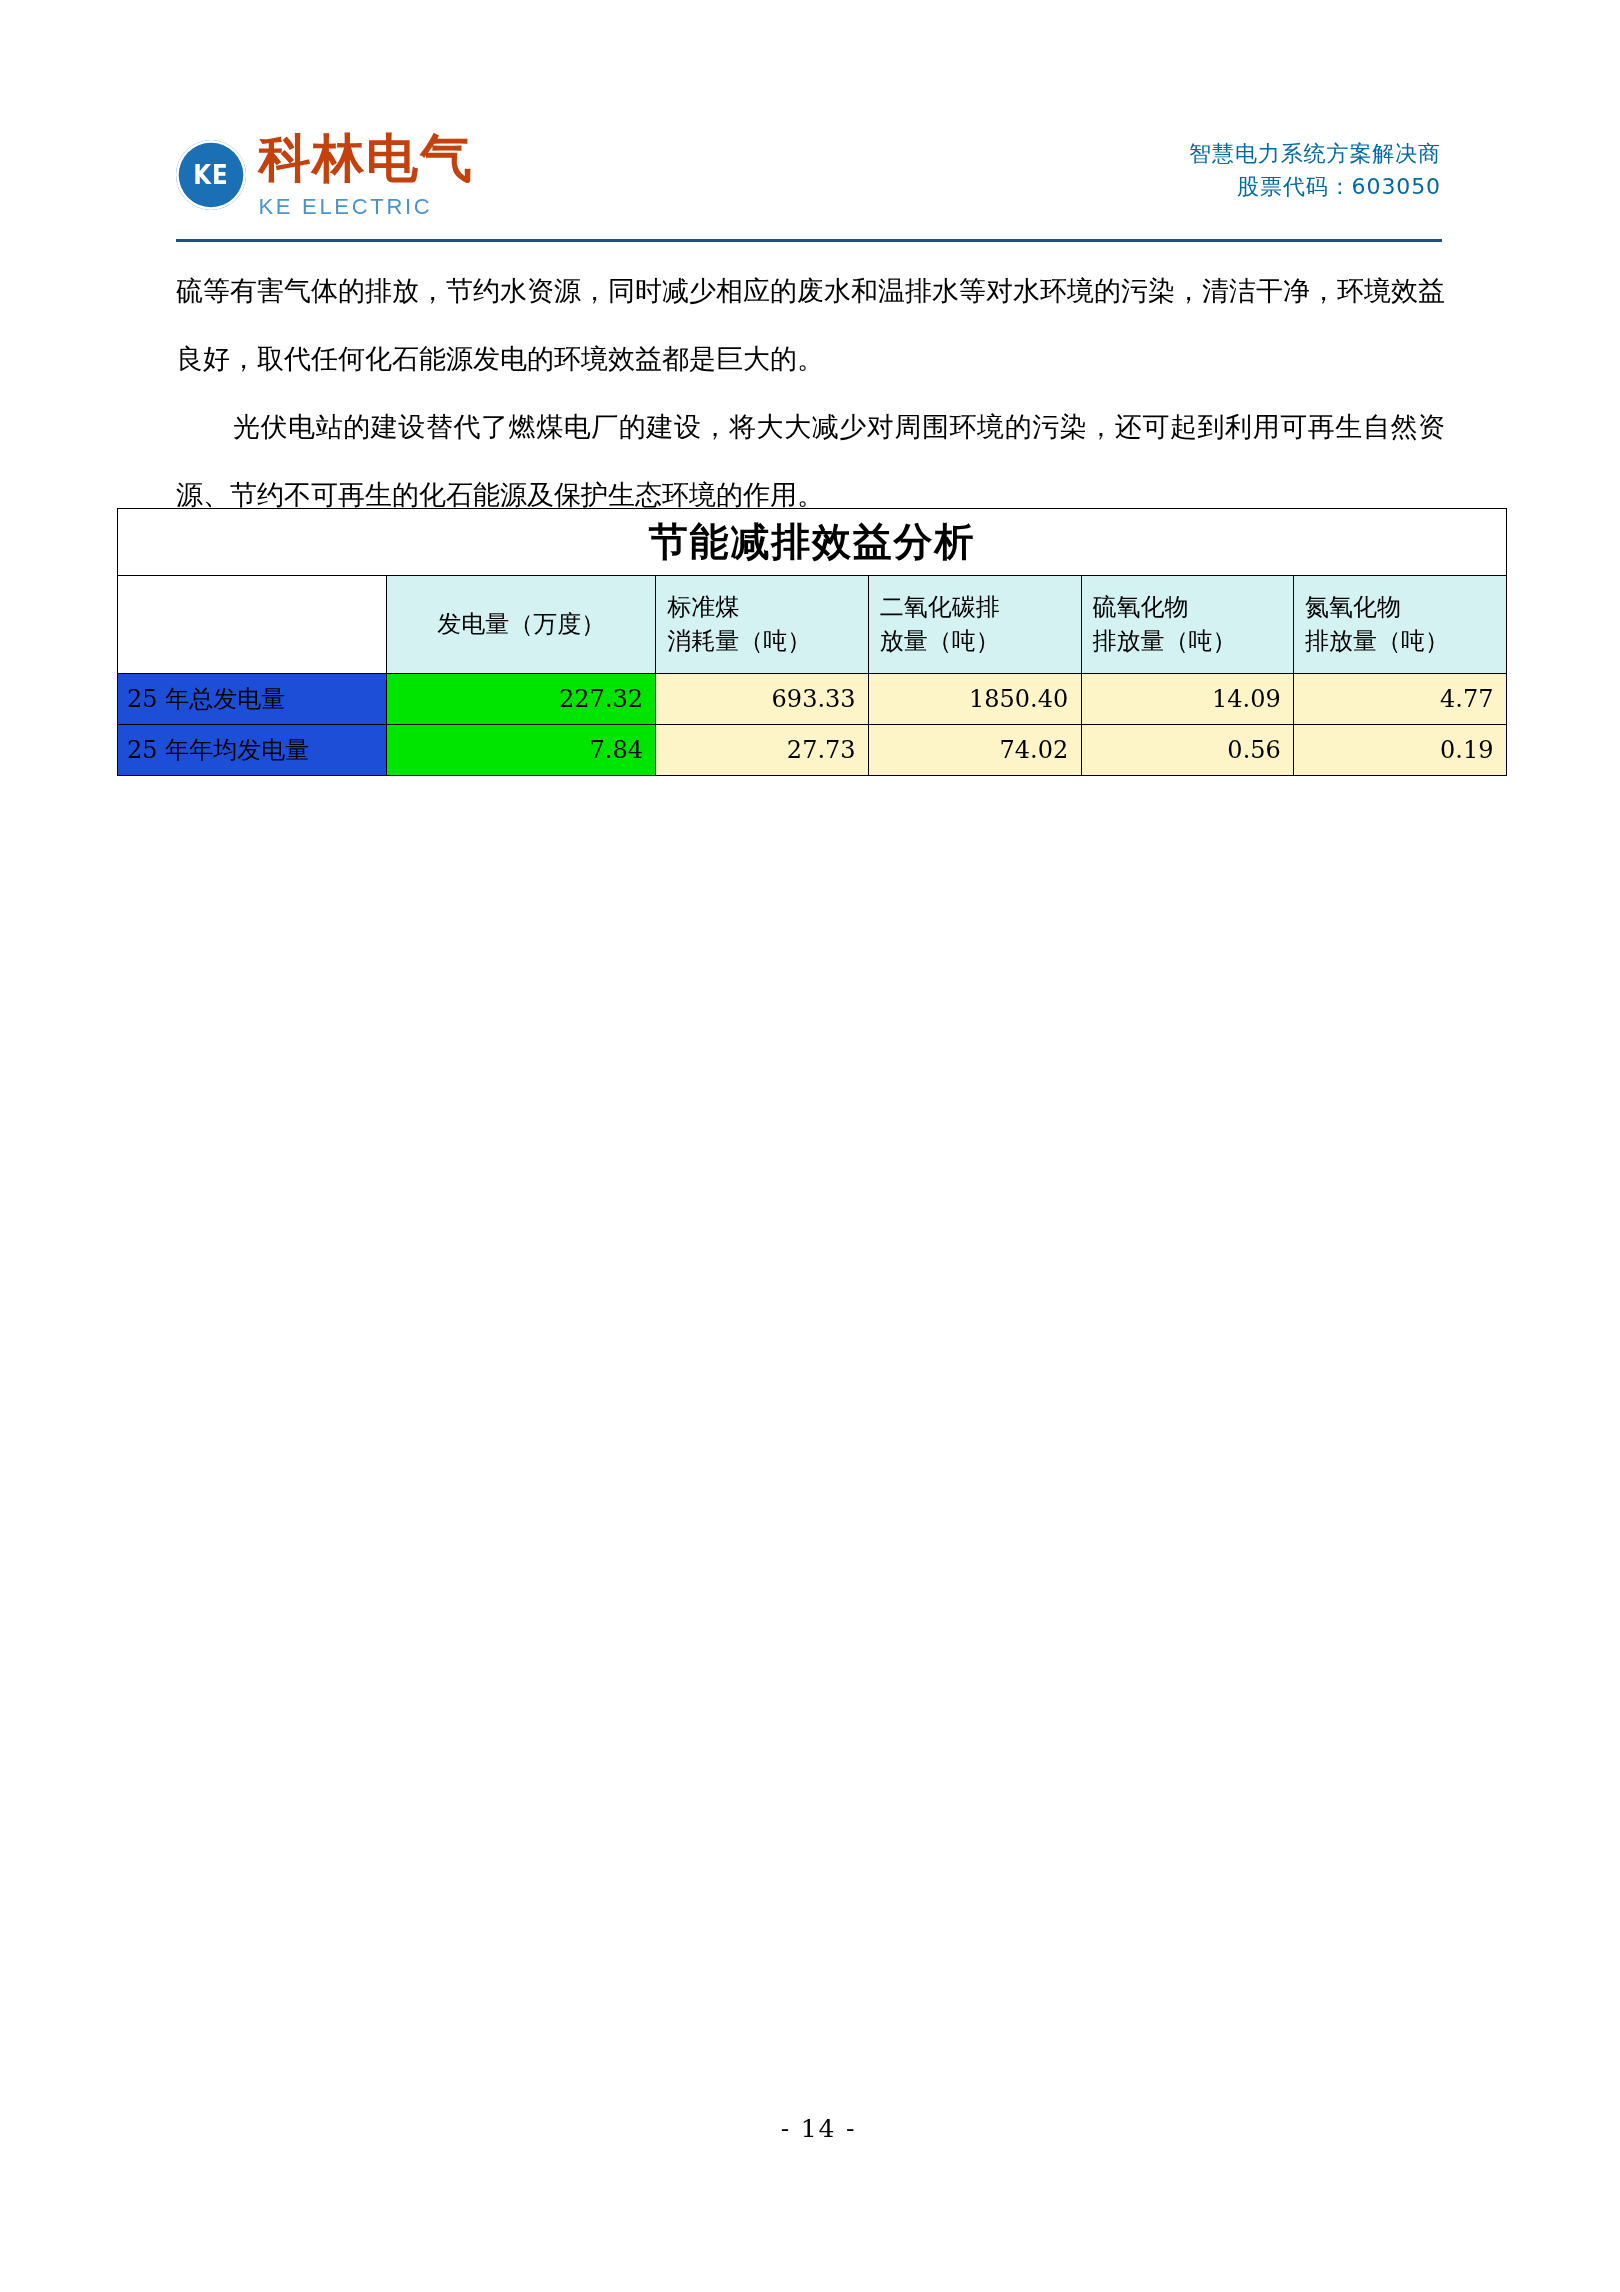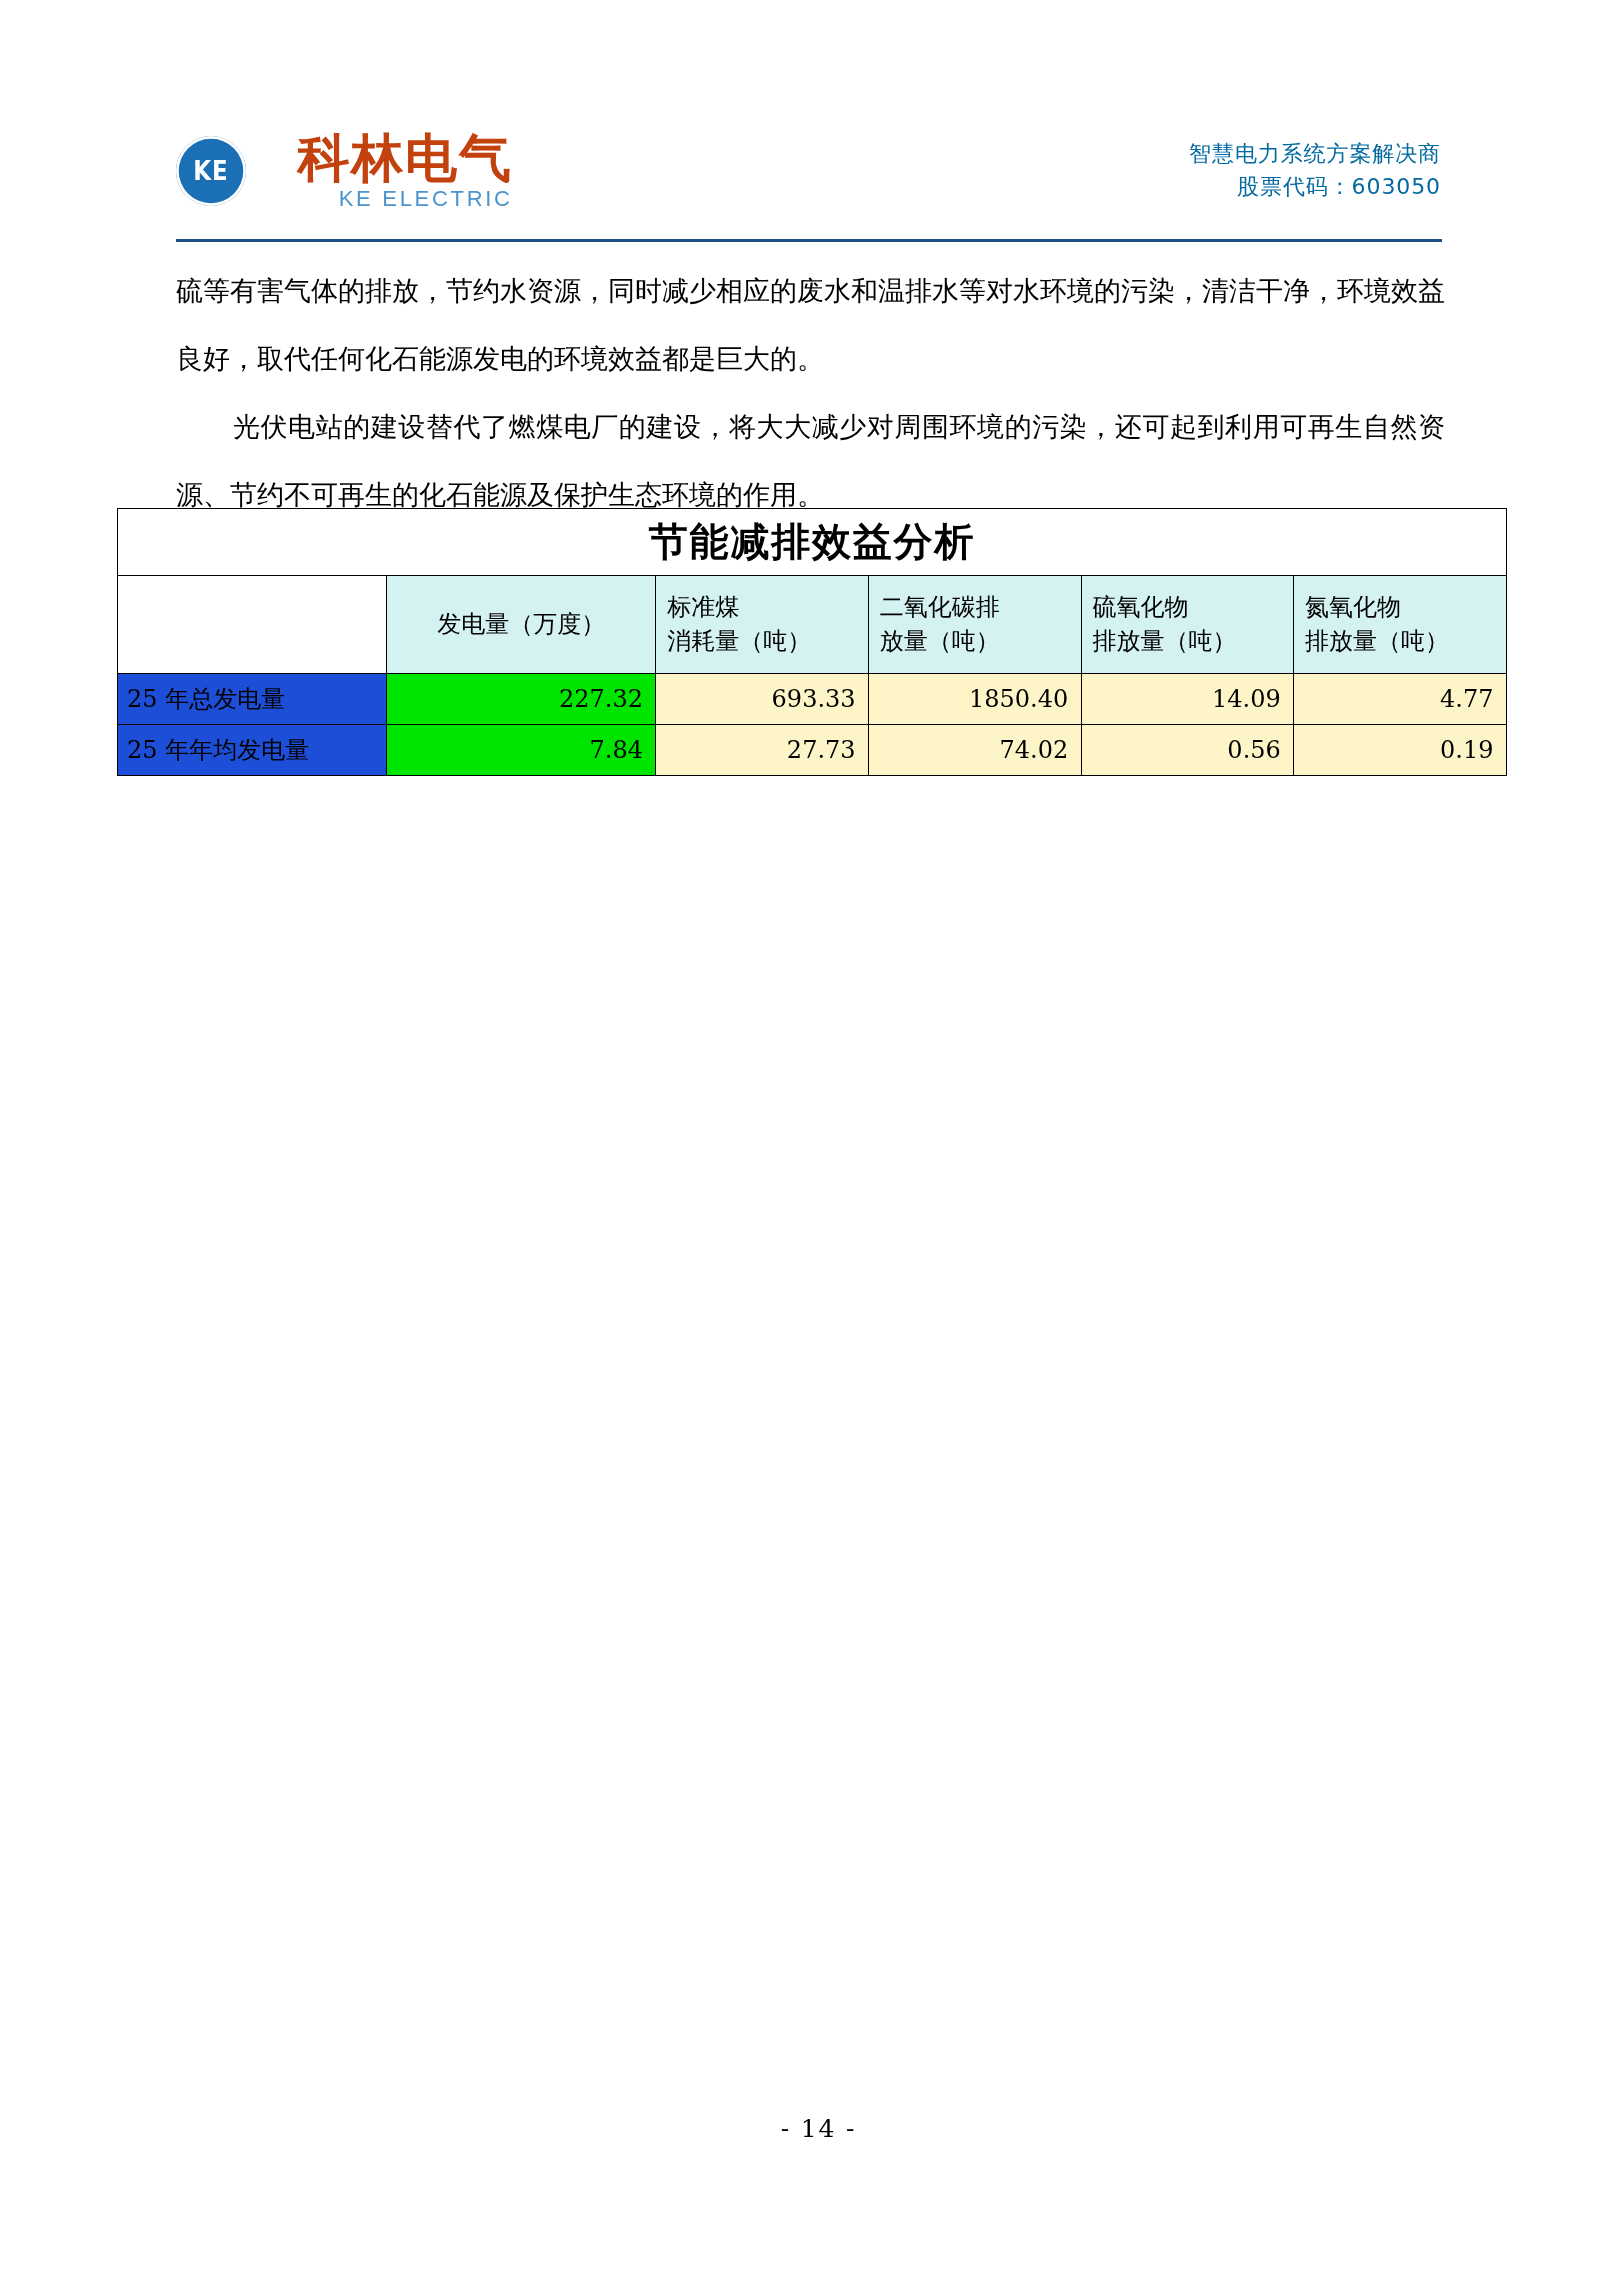--- a/index.html
+++ b/index.html
@@ -29,21 +29,20 @@
     top: 132px;
     width: 1265px;
     height: 89px;
   }
   .logo-wrap {
     position: absolute;
     left: 0;
     top: 0;
     display: flex;
     align-items: center;
-    gap: 39px;
   }
   .logo-badge {
     width: 70px;
     height: 70px;
     border-radius: 50%;
     background: #1b6fb5;
     display: flex;
     align-items: center;
     justify-content: center;
     box-shadow: inset 0 0 0 2.7px #ffffff;
@@ -64,23 +63,22 @@
     color: #c2410c;
     font-size: 52px;
     font-weight: bold;
     letter-spacing: 1.8px;
     font-family: Liberation Sans, sans-serif;
   }
   .logo-en {
     color: #4b93cc;
     font-size: 22px;
     letter-spacing: 2.7px;
-    margin-top: 4px;
+    margin-top: 12px;
     font-family: "Liberation Sans", sans-serif;
-    text-align: right;
   }
   .header-right {
     position: absolute;
     right: 0;
     top: 7.1px;
     text-align: right;
     color: #0369a1;
   }
   .header-right .line1 {
     font-size: 22px;

